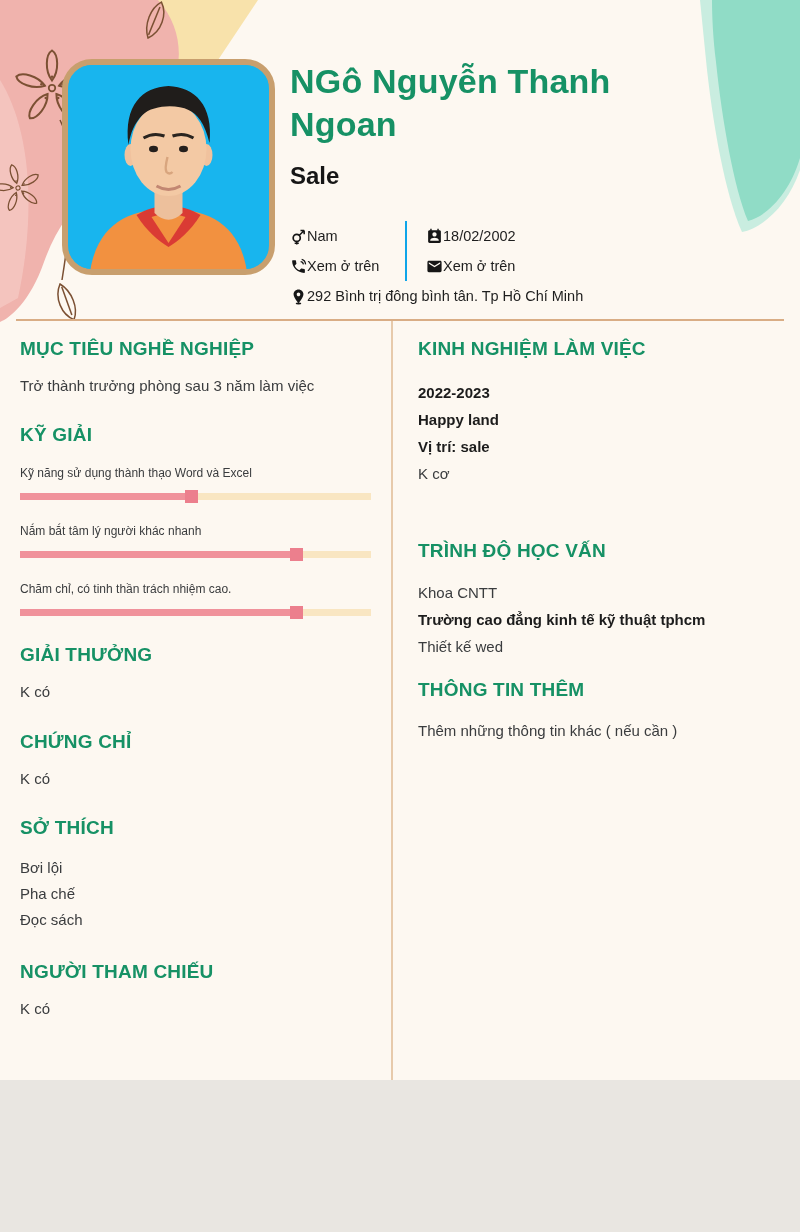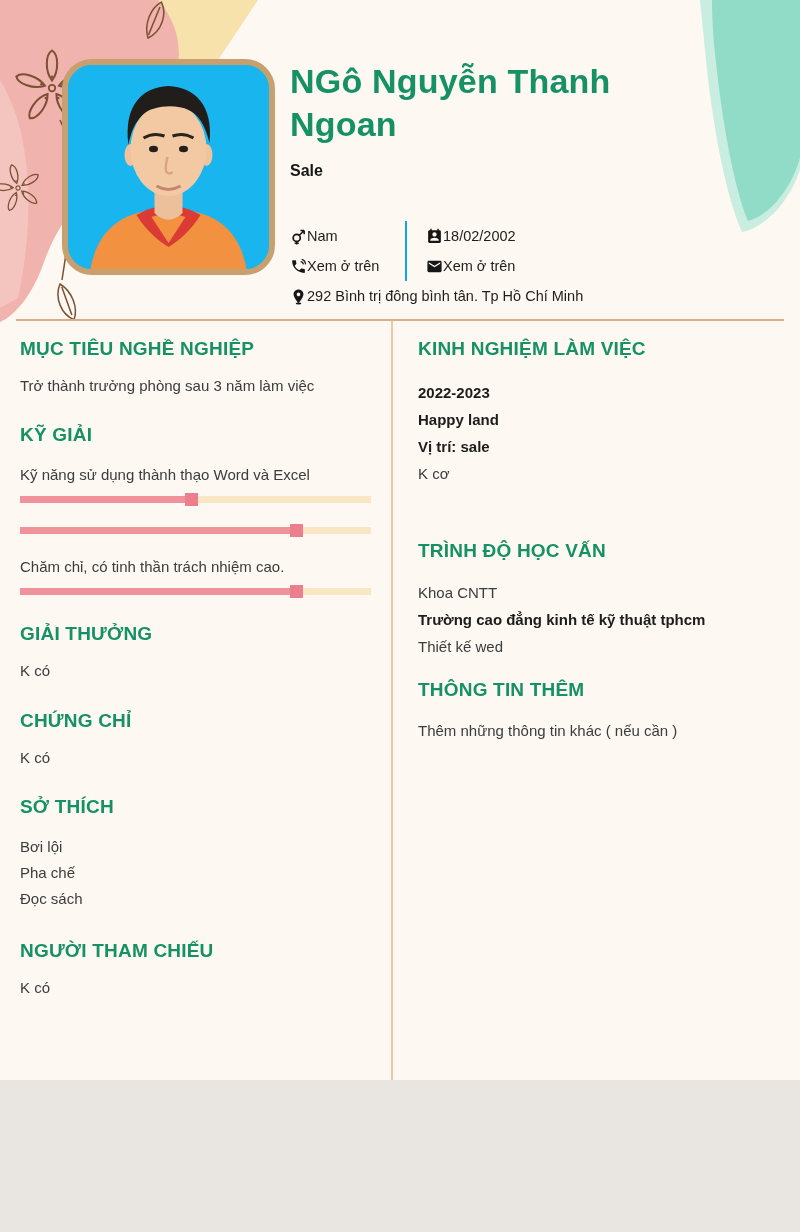--- a/index.html
+++ b/index.html
@@ -8,42 +8,42 @@
   .decor{position:absolute;left:0;top:0;width:800px;height:1232px;pointer-events:none;}
   .content{position:absolute;left:0;top:0;width:800px;height:1232px;}
 
   
   .photo-frame{position:absolute;left:62px;top:59px;width:201px;height:204px;
                border:6px solid #c89f6e;border-radius:30px;overflow:hidden;background:#18b5ee;}
   .photo-frame svg{display:block;}
   .header-main{position:absolute;left:290px;top:60px;width:494px;}
   .name{margin:0;width:400px;font-size:34px;line-height:1.27;font-weight:bold;
         color:#169165;letter-spacing:.2px;}
-  .job-title{margin-top:16px;font-size:16px;font-weight:bold;color:#161616;}
+  .job-title{margin-top:16px;font-size:24px;font-weight:bold;color:#161616;}
   .contact{position:absolute;left:290px;top:221px;font-size:14.5px;color:#1e1e1e;}
   .contact-cols{display:flex;}
   .ccol-left{width:115px;}
   .ccol-right{padding-left:19px;border-left:2px solid #0ea5e9;}
   .c-item{display:flex;align-items:center;height:30px;white-space:nowrap;}
   .c-icon{width:17px;height:17px;flex:0 0 17px;display:inline-block;}
   .c-icon svg{display:block;width:17px;height:17px;}
   .header-rule{position:absolute;left:16px;top:319px;width:768px;height:2px;background:#d9ad85;}
 
   
   .col-divider{position:absolute;left:391px;top:321px;width:2px;height:766px;background:#e7caab;}
   .col-left{position:absolute;left:20px;top:338px;width:352px;}
   .col-right{position:absolute;left:418px;top:338px;width:370px;}
   h2.sec-h{margin:0 0 16px 0;font-size:19px;font-weight:bold;color:#169165;letter-spacing:.2px;}
   .sec{margin-bottom:28px;}
   .sec p{margin:0;font-size:15px;line-height:1.35;color:#3a3c3e;}
 
   
   .skills .sec-h{margin-bottom:20px;}
   .skill{margin-bottom:24px;}
-  .skill-label{font-size:15px;margin-bottom:13px;}
+  .skill-label{font-size:12px;margin-bottom:13px;}
   .skill-bar{position:relative;width:351px;height:7px;background:#f9e6c2;}
   .skill-fill{position:relative;height:7px;background:#f0929b;}
   .skill-handle{position:absolute;right:-6px;top:-3px;width:13px;height:13px;background:#ec7f8d;}
 
   
   .hobby-item{font-size:15px;line-height:26px;}
 
   
   .entry-line{font-size:15px;margin-bottom:10px;}
   .entry-line.bold{font-weight:bold;color:#1c1c1c;}
@@ -240,20 +240,21 @@
         <div class="skill">
           <div class="skill-label">Kỹ năng sử dụng thành thạo Word và Excel</div>
           <div class="skill-bar">
             <div class="skill-fill" style="width: 49%;">
               <span class="skill-handle"></span>
             </div>
           </div>
         </div>
 
         <div class="skill">
+          <div class="skill-label">Nắm bắt tâm lý người khác nhanh</div>
           <div class="skill-bar">
             <div class="skill-fill" style="width: 79%;">
               <span class="skill-handle"></span>
             </div>
           </div>
         </div>
 
         <div class="skill">
           <div class="skill-label">Chăm chỉ, có tinh thần trách nhiệm cao.</div>
           <div class="skill-bar">

